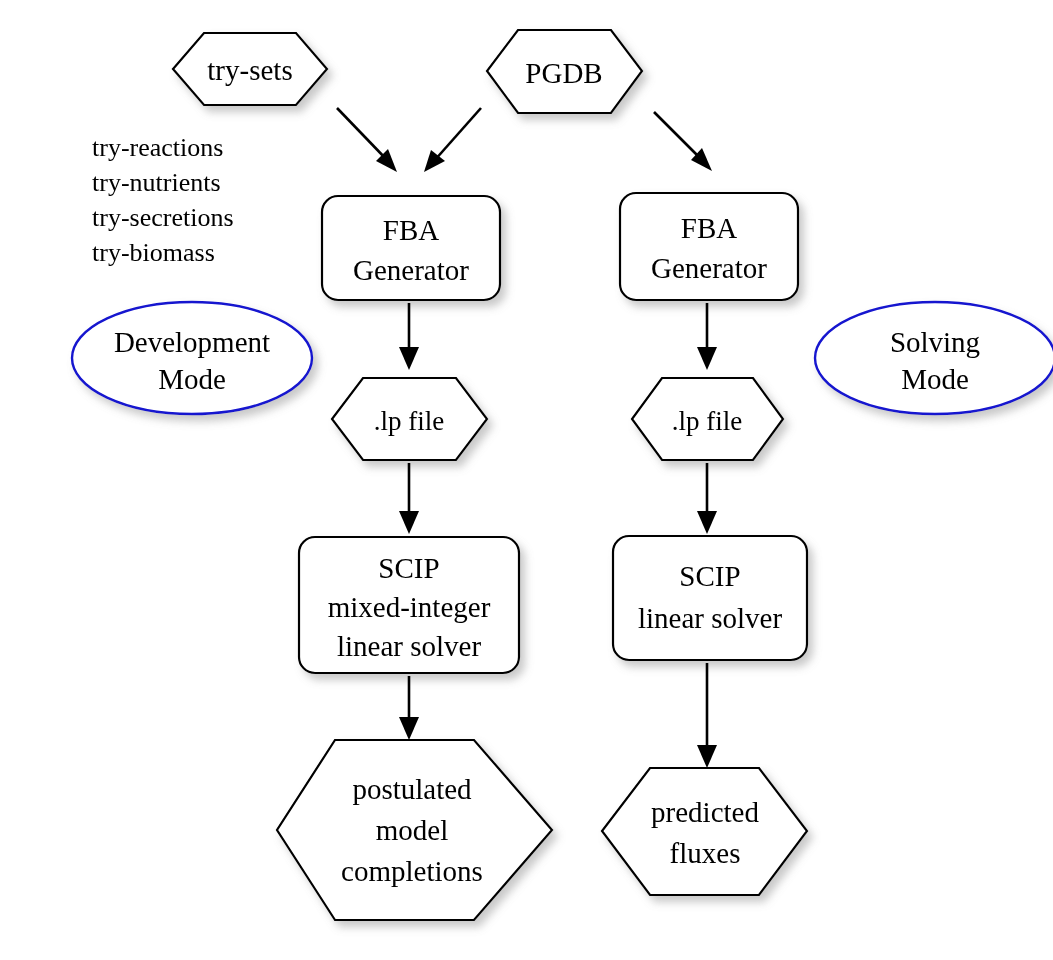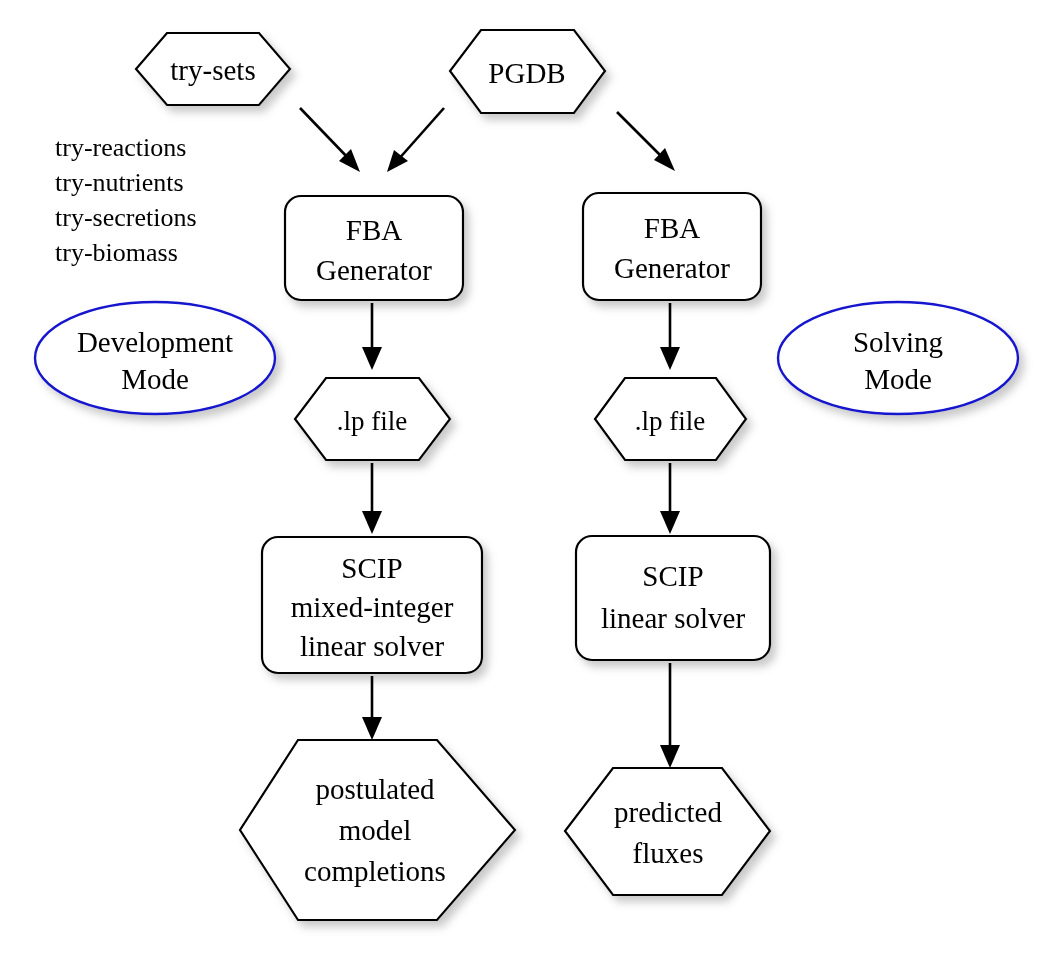--- a/index.html
+++ b/index.html
@@ -10,20 +10,21 @@
   body {
     width: 1053px;
     height: 960px;
     font-family: "Liberation Serif", "DejaVu Serif", serif;
     overflow: hidden;
   }
   #diagram-root {
     position: relative;
     width: 833px;
     height: 960px;
+    margin-left: 37px;
   }
   svg#flow {
     position: absolute;
     top: 0;
     left: 0;
     width: 1053px;
     height: 960px;
     display: block;
   }
   .node-shape {

